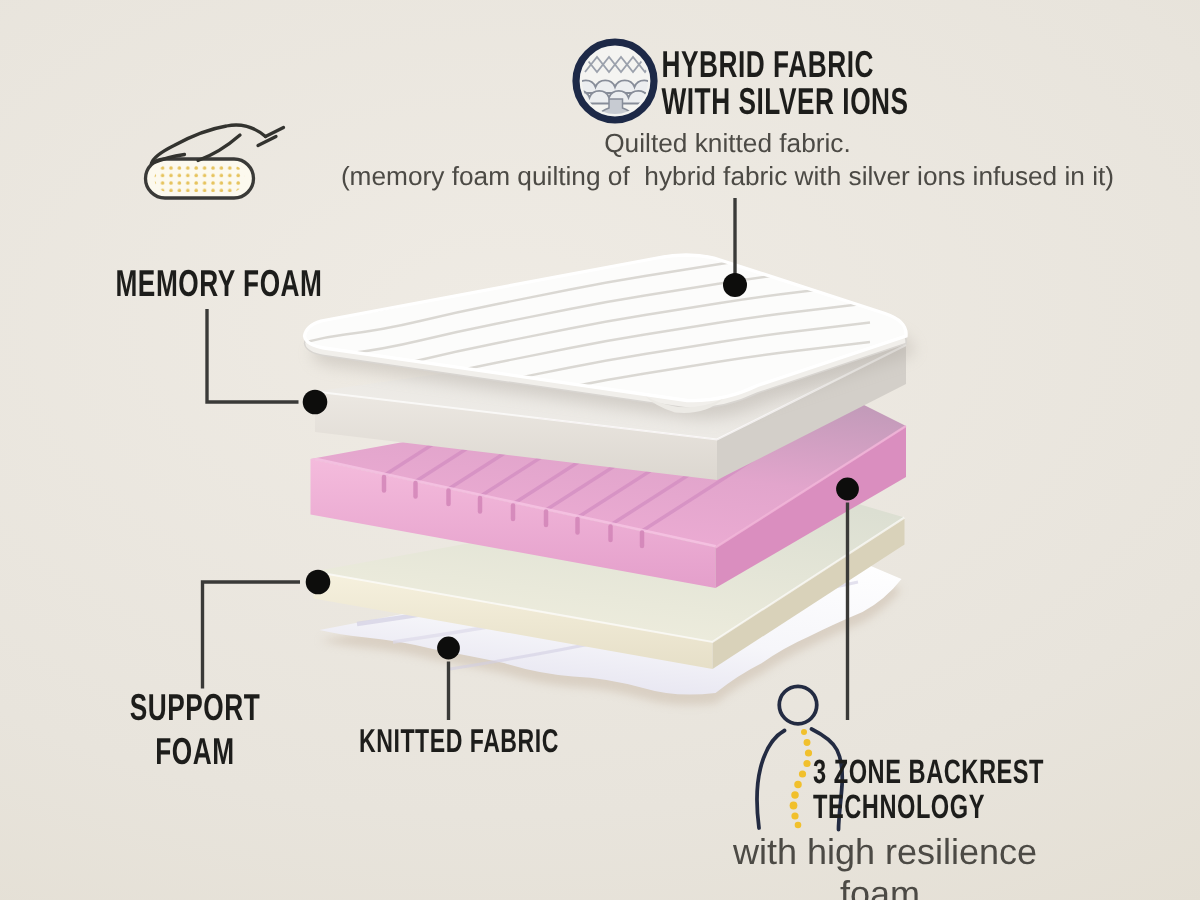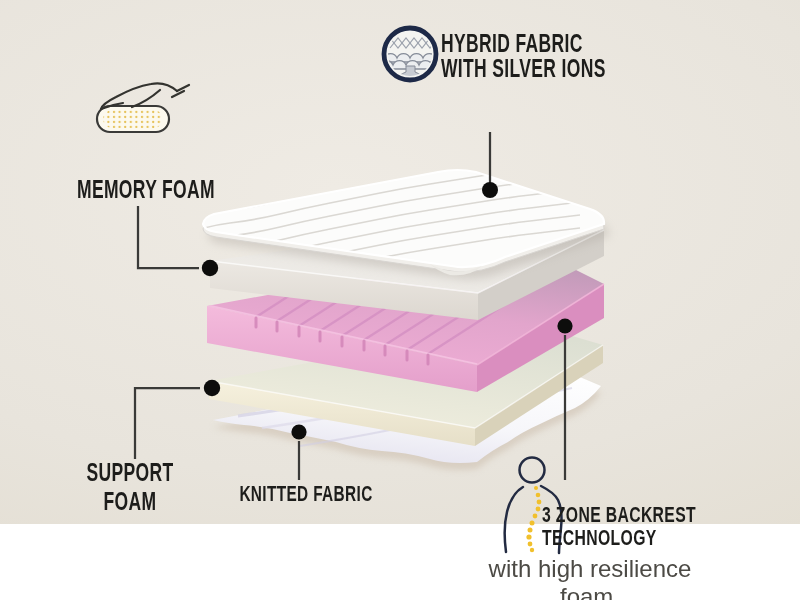--- a/index.html
+++ b/index.html
@@ -1,17 +1,17 @@
 <!DOCTYPE html>
 <html><head>
 <meta charset="utf-8">
 <style>
   html,body{margin:0;padding:0;}
   body{width:800px;height:600px;overflow:hidden;font-family:"Liberation Sans",sans-serif;}
-  #stage{position:relative;width:800px;height:524px;
+  #stage{position:relative;width:800px;height:600px;
     background:radial-gradient(130% 105% at 42% 36%, #efebe4 0%, #e8e4dc 52%, #e0dacc 100%);}
   #art{position:absolute;left:0;top:0;}
   .txt{position:absolute;color:#20201d;}
   .cond{font-weight:700;letter-spacing:.5px;color:#1d1d1b;}
   .cond.left{transform:scaleX(.70);transform-origin:left top;}
   .cond.center{transform:scaleX(.70);transform-origin:center top;}
   .sub{color:#4c4a45;}
   .pre{white-space:pre;}
   #hybrid-title{left:441px;top:31px;font-size:25px;line-height:25px;}
   #subtitle{left:185px;top:85px;width:600px;text-align:center;font-size:17.5px;line-height:21.5px;}
@@ -211,20 +211,24 @@
       <circle cx="532" cy="550" r="2.2"></circle>
     </g>
   </g>
 </svg>
 
   <div id="hybrid-title" class="txt cond left">
     <div>HYBRID FABRIC</div>
     <div>WITH SILVER IONS</div>
   </div>
 
+  <div id="subtitle" class="txt sub">
+    <div>Quilted knitted fabric.</div>
+    <div class="pre">(memory foam quilting of  hybrid fabric with silver ions infused in it)</div>
+  </div>
 
   <div id="memory-label" class="txt cond center">MEMORY FOAM</div>
 
   <div id="support-label" class="txt cond center">SUPPORT FOAM</div>
 
   <div id="knitted-label" class="txt cond center">KNITTED FABRIC</div>
 
   <div id="backrest-title" class="txt cond left">
     <div>3 ZONE BACKREST</div>
     <div>TECHNOLOGY</div>

